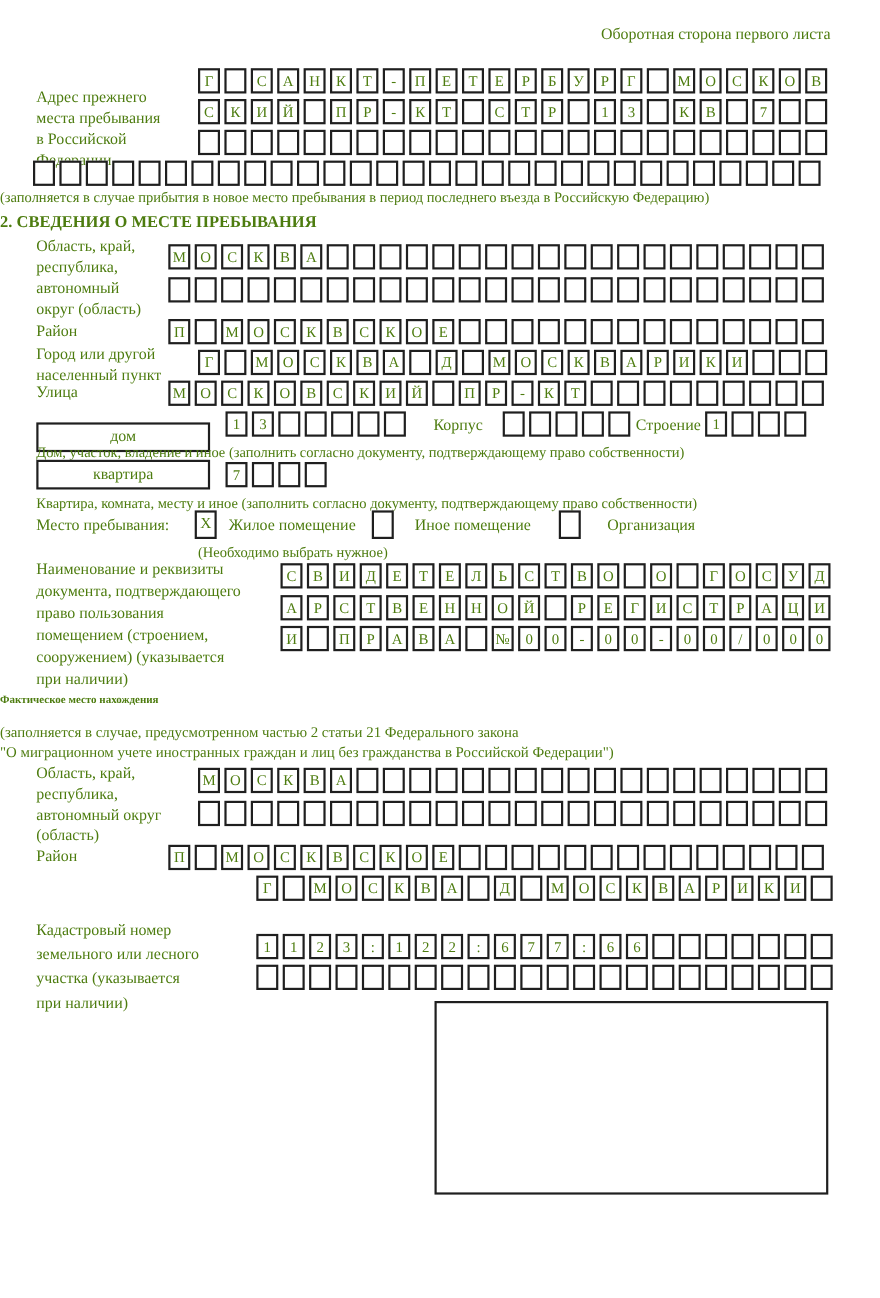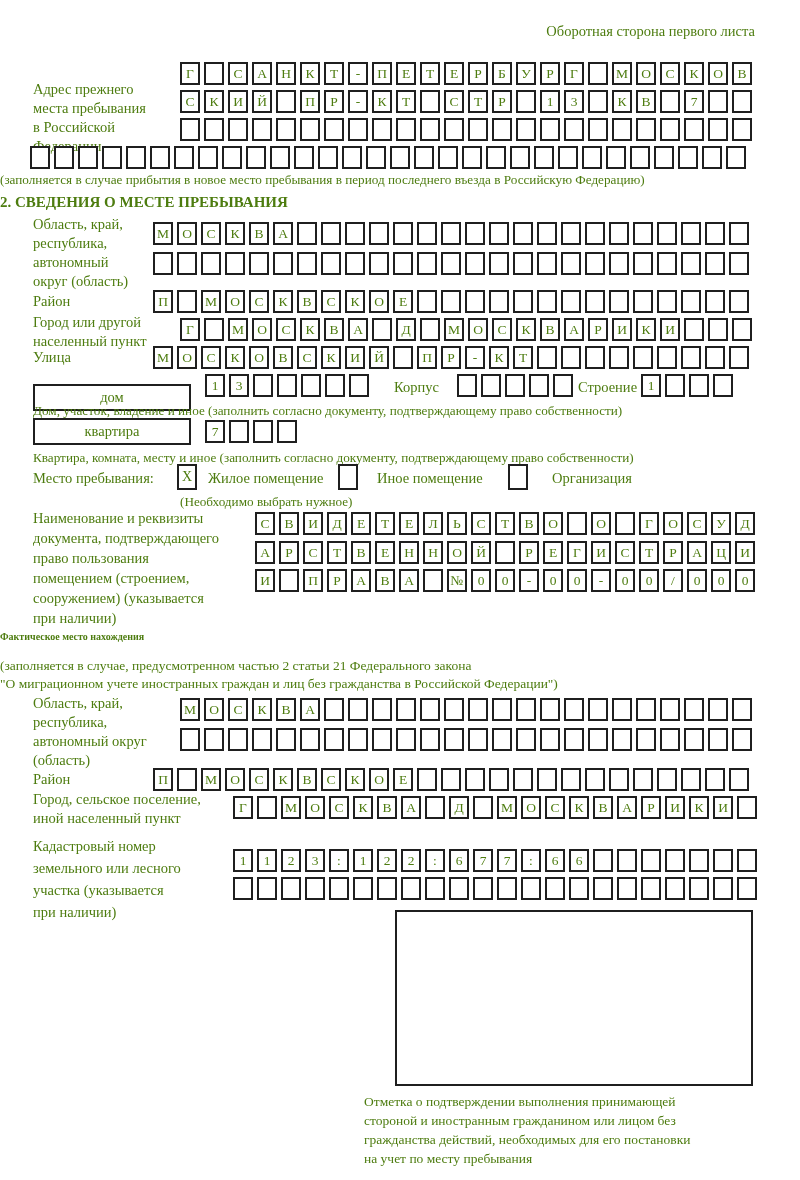--- a/index.html
+++ b/index.html
@@ -516,22 +516,20 @@
       <span class="cell"></span>
       <span class="cell"></span>
       <span class="cell"></span>
       <span class="cell"></span>
       <span class="cell"></span>
       <span class="cell"></span>
       <span class="cell"></span>
       <span class="cell"></span>
     </div>
 
-  <div class="abs lbl" style="left:33px; top:790px; width:200px;">Город, сельское поселение,
-иной населенный пункт</div>
   <div class="cellrow" style="left:233px; top:796px;">
       <span class="cell">Г</span>
       <span class="cell"></span>
       <span class="cell">М</span>
       <span class="cell">О</span>
       <span class="cell">С</span>
       <span class="cell">К</span>
       <span class="cell">В</span>
       <span class="cell">А</span>
       <span class="cell"></span>
@@ -597,18 +595,14 @@
       <span class="cell"></span>
       <span class="cell"></span>
       <span class="cell"></span>
       <span class="cell"></span>
       <span class="cell"></span>
       <span class="cell"></span>
       <span class="cell"></span>
     </div>
 
   <div class="stampbox" style="left:395px; top:910px; width:358px; height:176px;"></div>
-  <div class="abs cap center" style="left:364px; top:1092px; width:420px; font-size:13.5px; line-height:19px;">Отметка о подтверждении выполнения принимающей
-стороной и иностранным гражданином или лицом без
-гражданства действий, необходимых для его постановки
-на учет по месту пребывания</div>
 
 </div>
 
 </body></html>

